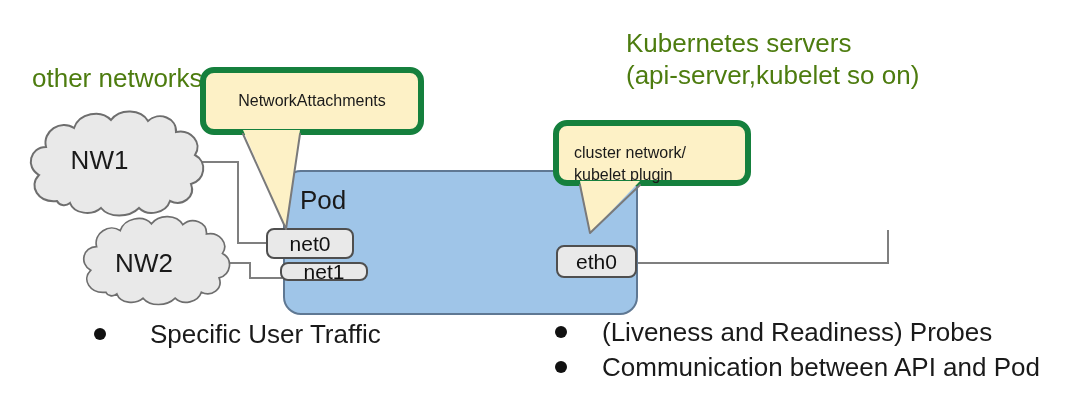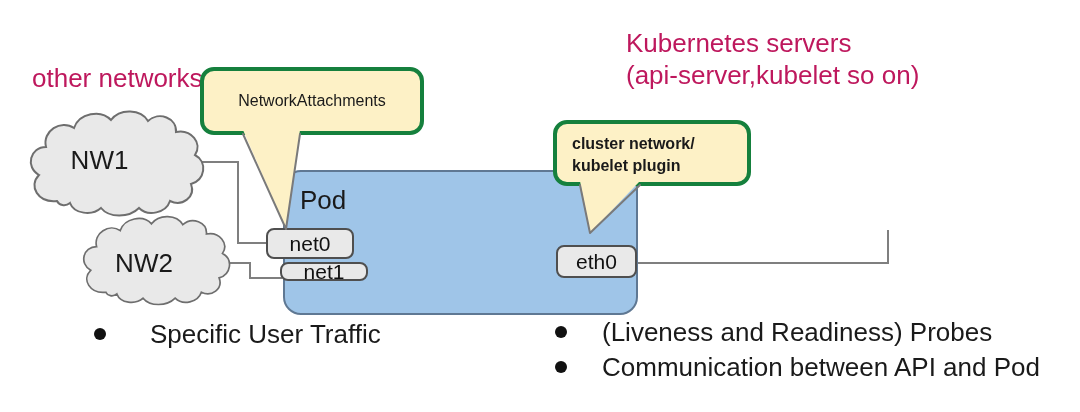--- a/index.html
+++ b/index.html
@@ -18,21 +18,21 @@
   .layer {
     position: absolute;
     left: 0; top: 0;
     width: 1080px; height: 412px;
     pointer-events: none;
   }
   .label-lg {
     position: absolute;
     font-size: 26px;
     line-height: 32px;
-    color: #be185d;
+    color: #4d7c0f;
     white-space: nowrap;
   }
   .pod-box {
     position: absolute;
     left: 283px; top: 170px;
     width: 355px; height: 145px;
     background: #9fc5e8;
     border: 2px solid #5f7893;
     border-radius: 18px;
   }
@@ -52,38 +52,37 @@
     justify-content: center;
     font-size: 21px;
     color: #111111;
   }
   .iface-net0 { left: 266px; top: 228px; width: 88px; height: 31px; }
   .iface-net1 { left: 280px; top: 262px; width: 88px; height: 19px; }
   .iface-eth0 { left: 556px; top: 245px; width: 81px; height: 33px; }
   .bubble {
     position: absolute;
     background: #fdf1c6;
-    border: 4px solid #15803d;
+    border: 6px solid #15803d;
     border-radius: 14px;
   }
   .bubble-na {
     left: 200px; top: 67px;
     width: 224px; height: 68px;
     display: flex;
     align-items: center;
     justify-content: center;
     font-size: 16px;
   }
   .bubble-cn {
     left: 553px; top: 120px;
     width: 198px; height: 66px;
-    padding: 9px 10px 0 15px;
+    padding: 16px 10px 0 15px;
     font-size: 16px;
     line-height: 22px;
-    font-weight: bold;
   }
   .cloud-label {
     position: absolute;
     font-size: 26px;
     line-height: 30px;
     text-align: center;
   }
   .cloud-label-nw1 { left: 52px; top: 145px; width: 95px; }
   .cloud-label-nw2 { left: 100px; top: 248px; width: 88px; }
   .bullet-row {

